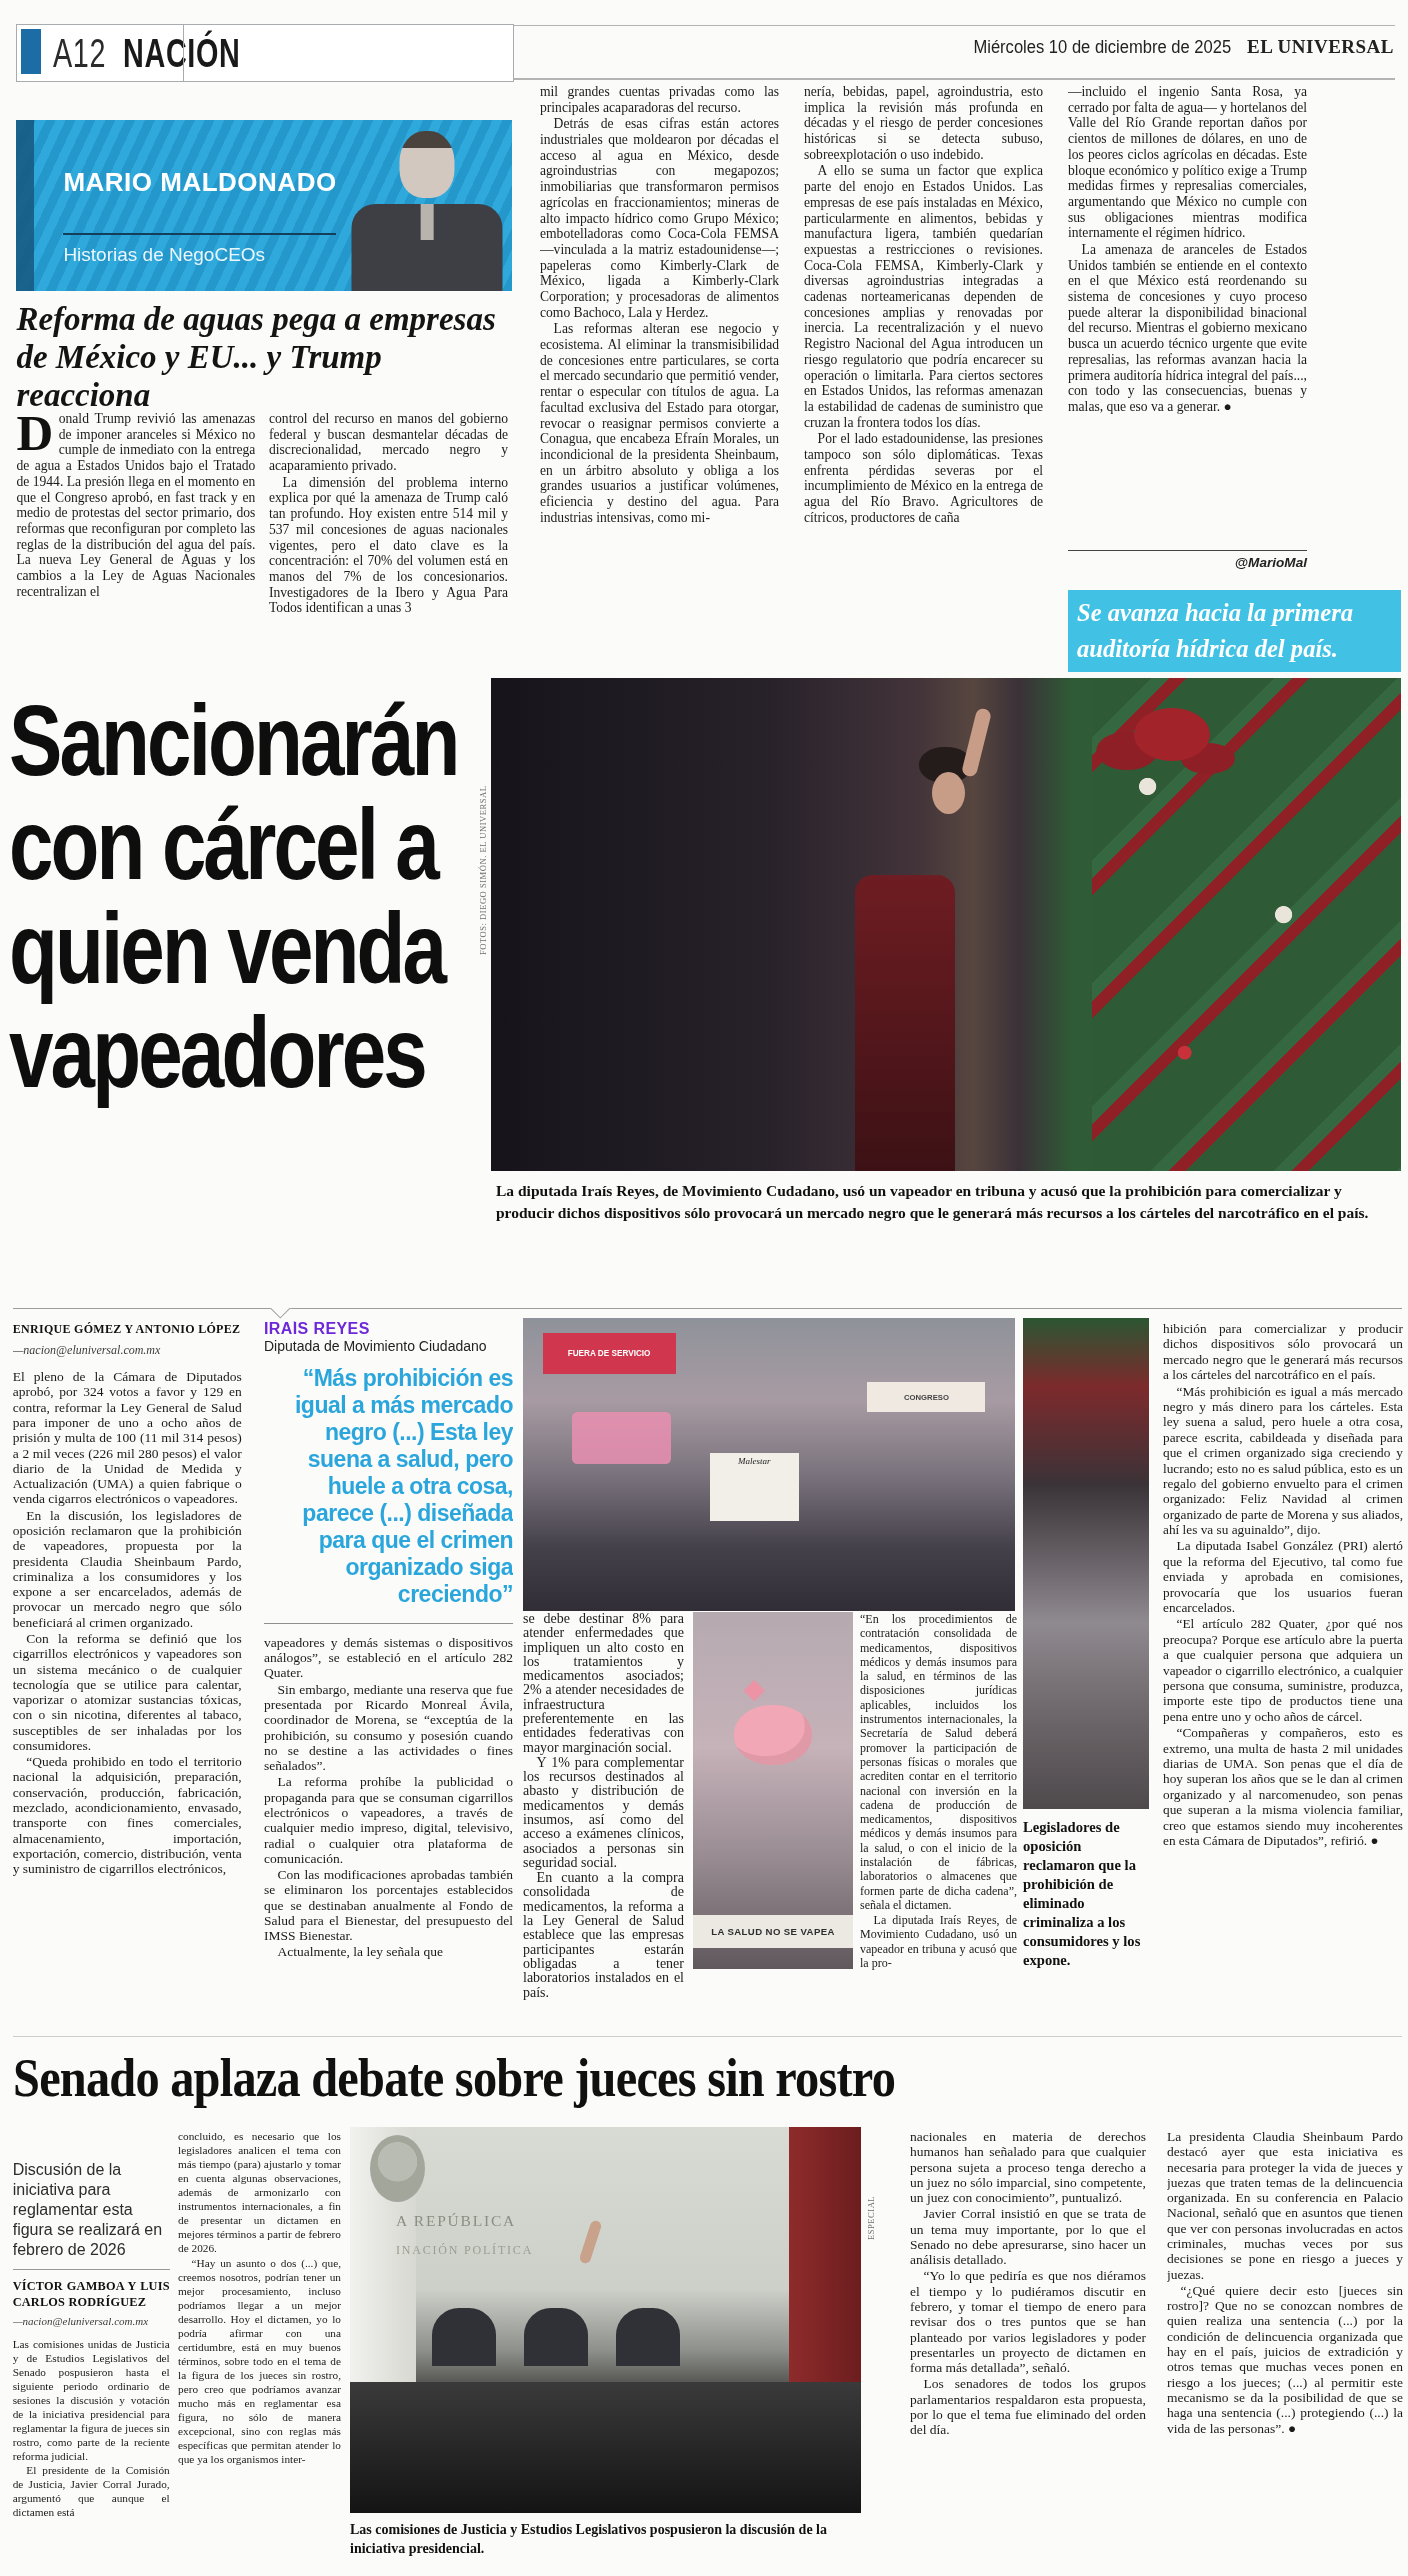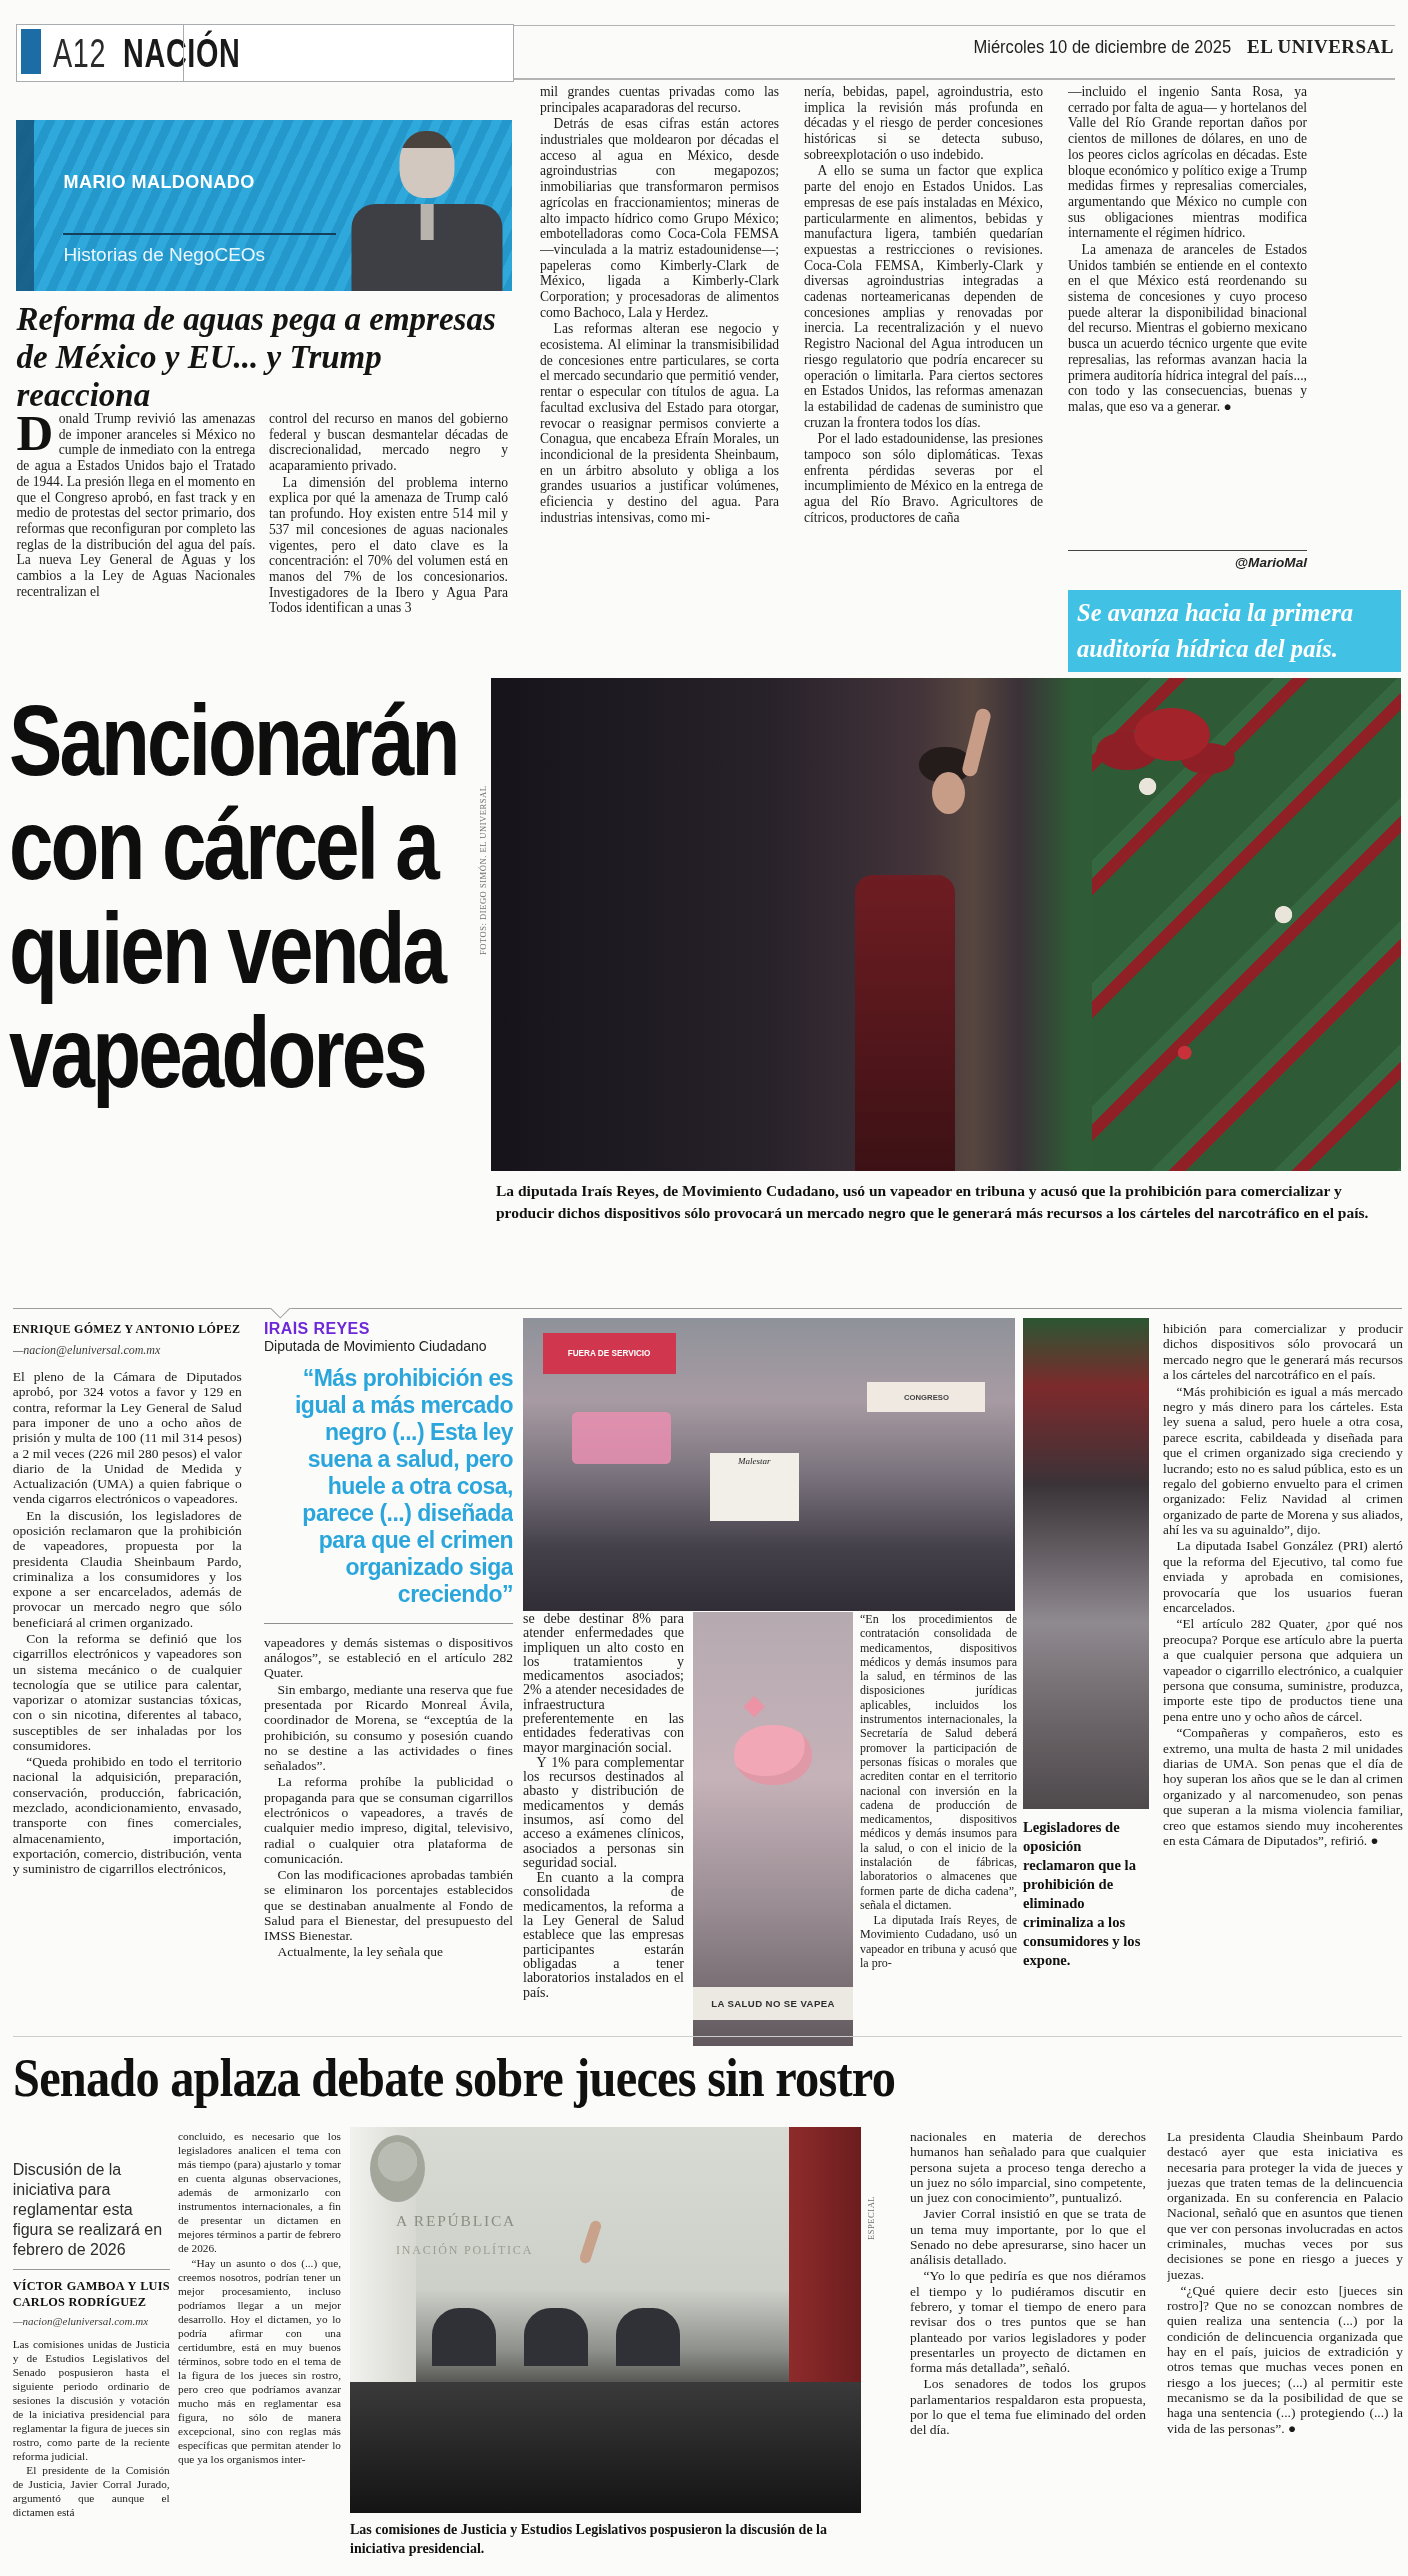--- a/index.html
+++ b/index.html
@@ -20,21 +20,21 @@
   #hdr-section{position:absolute;left:106px;top:5.5px;font-size:40px;font-weight:700;color:#191919;
             transform:scaleX(0.72);transform-origin:0 0;letter-spacing:0.9px;}
   #hdr-div{position:absolute;left:166px;top:0;width:0.9px;height:100%;background:#a8acae;}
   #hdr-date{left:546px;top:36px;width:848px;text-align:right;font-size:18px;color:#222;}
   #hdr-date .d{display:inline-block;transform:scaleX(0.92);transform-origin:100% 50%;}
   #hdr-date .m{font-family:"Liberation Serif",serif;font-weight:700;font-size:19px;margin-left:11px;letter-spacing:0.5px;}
   
   #mal-banner{left:16.4px;top:120px;width:496px;height:171px;overflow:hidden;
       background:repeating-linear-gradient(115deg,#2fa9dc 0 9px,#2497cb 9px 18px);}
   #mal-banner .edge{position:absolute;left:0;top:0;width:18px;height:100%;background:#15577f;opacity:.85;}
-  #mal-name{position:absolute;left:47px;top:47px;color:#fff;font-weight:700;font-size:18px;line-height:30px;letter-spacing:0.5px;}
+  #mal-name{position:absolute;left:47px;top:47px;color:#fff;font-weight:700;font-size:26px;line-height:30px;letter-spacing:0.5px;}
   #mal-rule1{position:absolute;left:47px;top:113px;width:273px;height:1.8px;background:#123f5c;}
   #mal-colname{position:absolute;left:47px;top:124px;color:#eaf6fc;font-size:19px;}
   .mal-photo{position:absolute;right:9px;bottom:0;width:153px;height:164px;}
   .m-head{position:absolute;left:50%;top:3.6px;transform:translateX(-50%);width:55px;height:67px;
           background:linear-gradient(180deg,#4a423d 0 26%,#d3c8c0 26%);border-radius:46% 46% 42% 42%;}
   .m-body{position:absolute;bottom:0;left:50%;transform:translateX(-50%);width:151px;height:87px;
           background:#3e3e45;border-radius:24px 24px 0 0;}
   .m-tie{position:absolute;bottom:51px;left:50%;transform:translateX(-50%);width:12.7px;height:36px;background:#b9b3ad;}
   #mal-headline{left:16.4px;top:300px;width:500px;font-style:italic;font-weight:700;font-size:33px;line-height:38px;color:#141414;}
   .mal-col{width:239px;font-size:13.6px;line-height:15.7px;}
@@ -87,21 +87,21 @@
   #vape-photoA{left:523px;top:1318px;width:492px;height:293px;overflow:hidden;
       background:linear-gradient(180deg,#8f929a 0%,#a89ba3 28%,#77707a 55%,#45414b 78%,#302d36 100%);}
   .pa-sign1{position:absolute;left:4%;top:5%;width:27%;height:14%;background:#d0374f;color:#fff;
       font-size:8.2px;font-weight:700;display:flex;align-items:center;justify-content:center;text-align:center;}
   .pa-sign2{position:absolute;right:6%;top:22%;width:24%;height:10%;background:#efe9e2;color:#444;
       font-size:7.7px;font-weight:700;display:flex;align-items:center;justify-content:center;}
   .pa-poster{position:absolute;left:38%;top:46%;width:18%;height:22%;background:#f2efe9;color:#222;
       font-size:9px;font-style:italic;display:flex;align-items:flex-start;justify-content:center;padding-top:3.6px;}
   .pa-pink{position:absolute;left:10%;top:32%;width:20%;height:18%;background:#e98fb0;border-radius:5.5px;opacity:.85;}
   #vape-c3{left:523px;top:1612px;width:161px;height:419px;font-size:14px;line-height:14.3px;}
-  #vape-photoB{left:693px;top:1612px;width:160px;height:434px;overflow:hidden;
+  #vape-photoB{left:693px;top:1612px;width:160px;height:357px;overflow:hidden;
       background:linear-gradient(180deg,#b5aab0 0%,#c6b2b9 38%,#968a90 70%,#60585d 100%);}
   .pb-pig{position:absolute;left:50%;top:26%;transform:translateX(-50%);width:78px;height:60px;background:#f2a7b6;
       border-radius:48%;box-shadow:inset -7.3px -9px 0 rgba(0,0,0,.08);}
   .pb-ear{position:absolute;left:34%;top:20%;width:14.6px;height:14.6px;background:#ec93a6;transform:rotate(45deg);}
   .pb-banner{position:absolute;left:0;bottom:6%;width:100%;height:33px;background:#ece9e3;color:#2e2e2e;
       font-family:"Liberation Sans",sans-serif;font-weight:700;font-size:9.6px;display:flex;align-items:center;justify-content:center;letter-spacing:0.4px;}
   #vape-c4{left:860px;top:1612px;width:157px;height:419px;font-size:12px;line-height:14.3px;}
   #vape-photoC{left:1023px;top:1318px;width:126px;height:491px;overflow:hidden;
       background:linear-gradient(180deg,#2b5632 0%,#7d2a2c 14%,#3a3338 34%,#8f8a90 62%,#6b6468 82%,#4e4a4c 100%);}
   #vape-caption2{left:1023px;top:1818px;width:126px;height:211px;font-weight:700;font-size:14.6px;line-height:19px;color:#111;text-align:left;}

